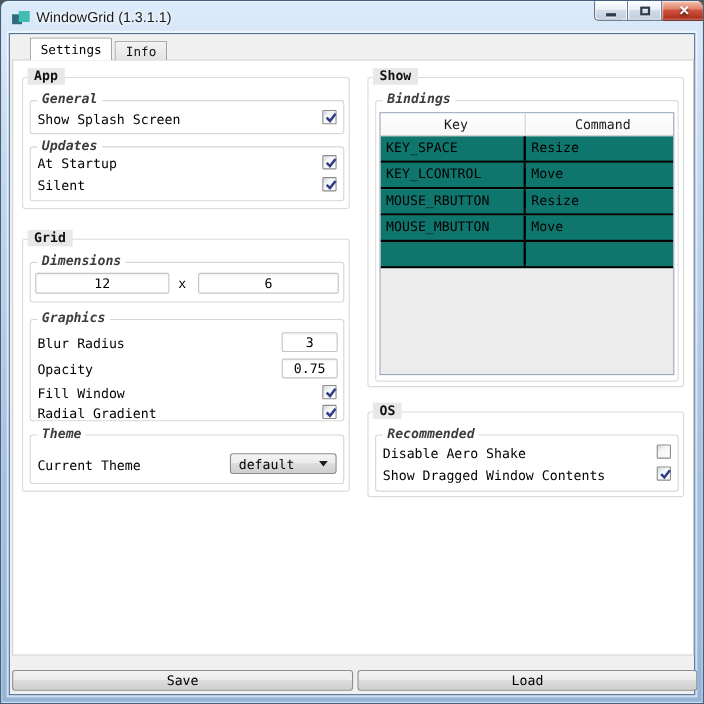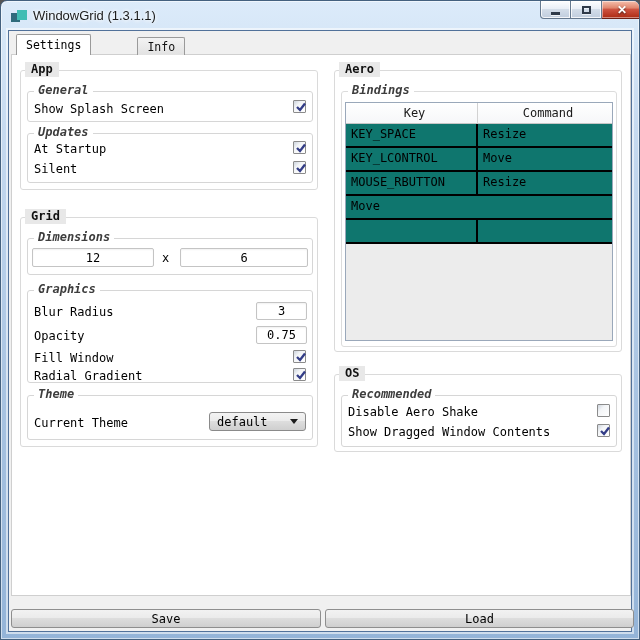--- a/index.html
+++ b/index.html
@@ -35,21 +35,21 @@
                box-shadow:0 1px 0 rgba(255,255,255,.7); }
   .glyph-max { width:9px; height:8px; border:2px solid #2f3a49; background:transparent;
                box-shadow:0 1px 0 rgba(255,255,255,.6); }
   .glyph-close { font-family:"Liberation Sans",sans-serif; font-size:12px; font-weight:bold;
                color:#fff; text-shadow:0 1px 2px rgba(0,0,0,.6); line-height:1; }
 
   
   .client { position:relative; width:624px; height:602px; background:#f0f0f0;
             border:1px solid #51719a; box-shadow:0 0 0 2px rgba(255,255,255,.55); }
 
-  .tabs { position:absolute; left:7px; top:2px; display:flex; align-items:flex-end; height:22px; z-index:3;gap:44px; }
+  .tabs { position:absolute; left:18px; top:2px; display:flex; align-items:flex-end; height:22px; z-index:3; }
   .tab { font-size:11.5px; border:1px solid #9a9a9a; border-bottom:none;
          border-radius:2px 2px 0 0; padding:0 9px; display:flex; align-items:center; }
   .tab.active { background:#fff; height:21px; z-index:4; position:relative; }
   .tab.inactive { background:linear-gradient(180deg,#f3f3f3,#e2e2e2); height:18px; margin-left:2px; color:#111; }
 
   .page { position:absolute; left:2px; top:23px; width:620px; height:542px;
           background:#fff; border:1px solid #cfcfcf; z-index:2; }
 
   
   .gbox { position:absolute; border:1px solid #dadada; border-radius:3px; background:#fff; }
@@ -197,21 +197,21 @@
           <span class="ilabel">Theme</span>
           <span class="rowlbl" style="top:20px;">Current Theme</span>
           <div class="dd" style="right:6px; top:16px; width:97px; height:19px;">
             <span class="dd-text">default</span>
             <span class="arrow"></span>
           </div>
         </div>
       </div>
 
       <div class="gbox" style="left:322px; top:15px; width:288px; height:282px;">
-        <span class="glabel">Aero</span>
+        <span class="glabel">Show</span>
 
         <div class="ibox" style="left:6px; top:20px; width:276px; height:256px; border-color:#dcdcdc;">
           <span class="ilabel">Bindings</span>
           <div class="tblwrap" style="left:3px; top:10px; width:268px; height:239px;">
               <div class="thead">
                 <div class="hcell col-key">Key</div>
                 <div class="hcell col-cmd">Command</div>
               </div>
               <div class="trow">
                 <div class="tcell col-key">KEY_SPACE</div>
@@ -219,20 +219,21 @@
               </div>
               <div class="trow">
                 <div class="tcell col-key">KEY_LCONTROL</div>
                 <div class="tcell col-cmd">Move</div>
               </div>
               <div class="trow">
                 <div class="tcell col-key">MOUSE_RBUTTON</div>
                 <div class="tcell col-cmd">Resize</div>
               </div>
               <div class="trow">
+                <div class="tcell col-key">MOUSE_MBUTTON</div>
                 <div class="tcell col-cmd">Move</div>
               </div>
               <div class="trow">
                 <div class="tcell col-key"></div>
                 <div class="tcell col-cmd"></div>
               </div>
               <div class="tfill"></div>
             </div>
         </div>
       </div>

